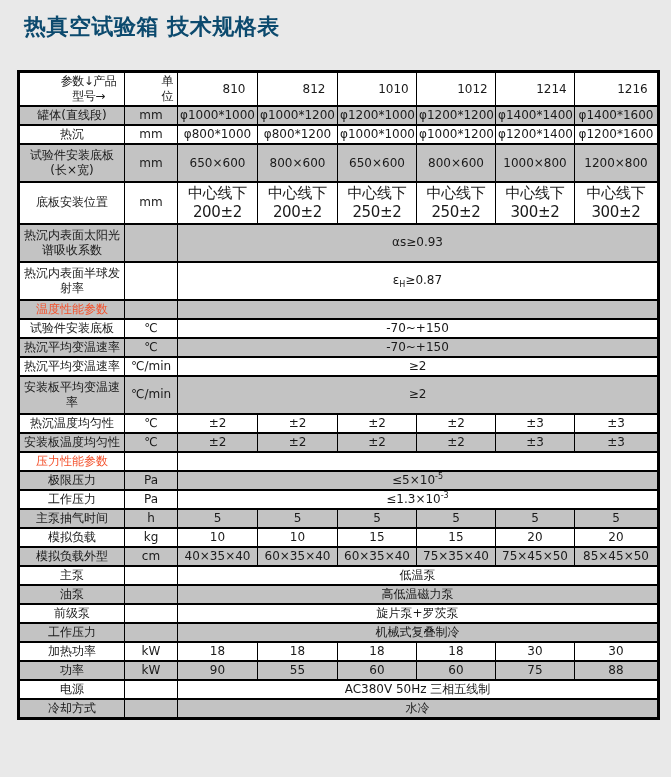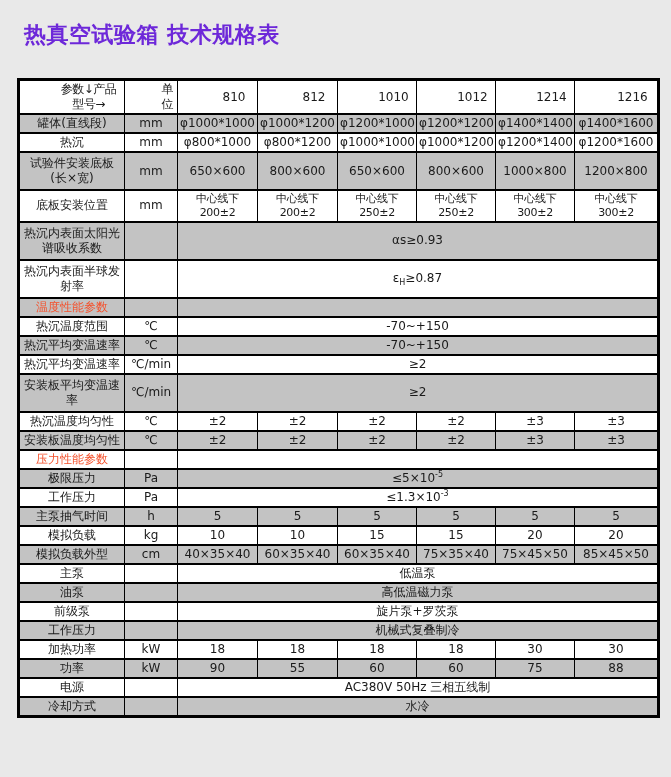--- a/index.html
+++ b/index.html
@@ -7,23 +7,23 @@
     margin: 0; padding: 0;
     width: 671px; height: 777px;
     background: var(--page-bg, #e9e9e9);
     font-family: "DejaVu Sans", sans-serif;
     color: var(--text, #1a1a1a);
   }
   .page-title {
     font-size: 22px;
     font-weight: bold;
     margin: 0;
-    padding: 20px 0 0 24px;
+    padding: 12px 0 0 24px;
     letter-spacing: 0.5px;
-    color: #6d28d9;
+    color: #0c4a6e;
   }
   table.spec {
     border-collapse: collapse;
     table-layout: fixed;
     width: 640px;
     margin: 28px 0 0 17px;
     border: 3px solid var(--border, #000);
     background: #fff;
     empty-cells: show;
   }
@@ -41,21 +41,21 @@
     overflow: hidden;
   }
   table.spec thead td { height: 21px; background: var(--row-white, #fff); padding-left: 35px; }
   .header-param { font-size: 11px; letter-spacing: -0.5px; }
   .model-col { font-size: 13px; margin-top: 13px; }
   .label-cell { text-align: left; padding-left: 4px; }
   tr.tall td { height: 38px; }
   tr.row-gray td { background: var(--row-gray, #c3c3c3); }
   tr.row-white td { background: var(--row-white, #ffffff); }
   .section-label { color: var(--section-text, #f4512c); }
-  tr.small-vals td.value-cell { font-size: 11px; letter-spacing: -0.3px; }
+  tr.small-vals td.value-cell { font-size: 15px; letter-spacing: -0.3px; }
   sup, sub { font-size: 8px; line-height: 0; }
   sub { vertical-align: -3px; }
 </style>
 </head>
 <body>
 
 <h1 class="page-title">热真空试验箱 技术规格表</h1>
 
 <table class="spec">
   <colgroup>
@@ -130,21 +130,21 @@
         <td class="label-cell">热沉内表面半球发射率</td>
         <td class="unit-cell"></td>
         <td colspan="6" class="value-cell merged">ε<sub>H</sub>≥0.87</td>
       </tr>
       <tr class="row-gray">
         <td class="label-cell section-label">温度性能参数</td>
         <td class="unit-cell"></td>
         <td colspan="6" class="value-cell merged"></td>
       </tr>
       <tr class="row-white">
-        <td class="label-cell">热沉温度范围</td>
+        <td class="label-cell">试验件安装底板</td>
         <td class="unit-cell">℃</td>
         <td colspan="6" class="value-cell merged">-70~+150</td>
       </tr>
       <tr class="row-gray">
         <td class="label-cell">热沉平均变温速率</td>
         <td class="unit-cell">℃</td>
         <td colspan="6" class="value-cell merged">-70~+150</td>
       </tr>
       <tr class="row-white">
         <td class="label-cell">热沉平均变温速率</td>

